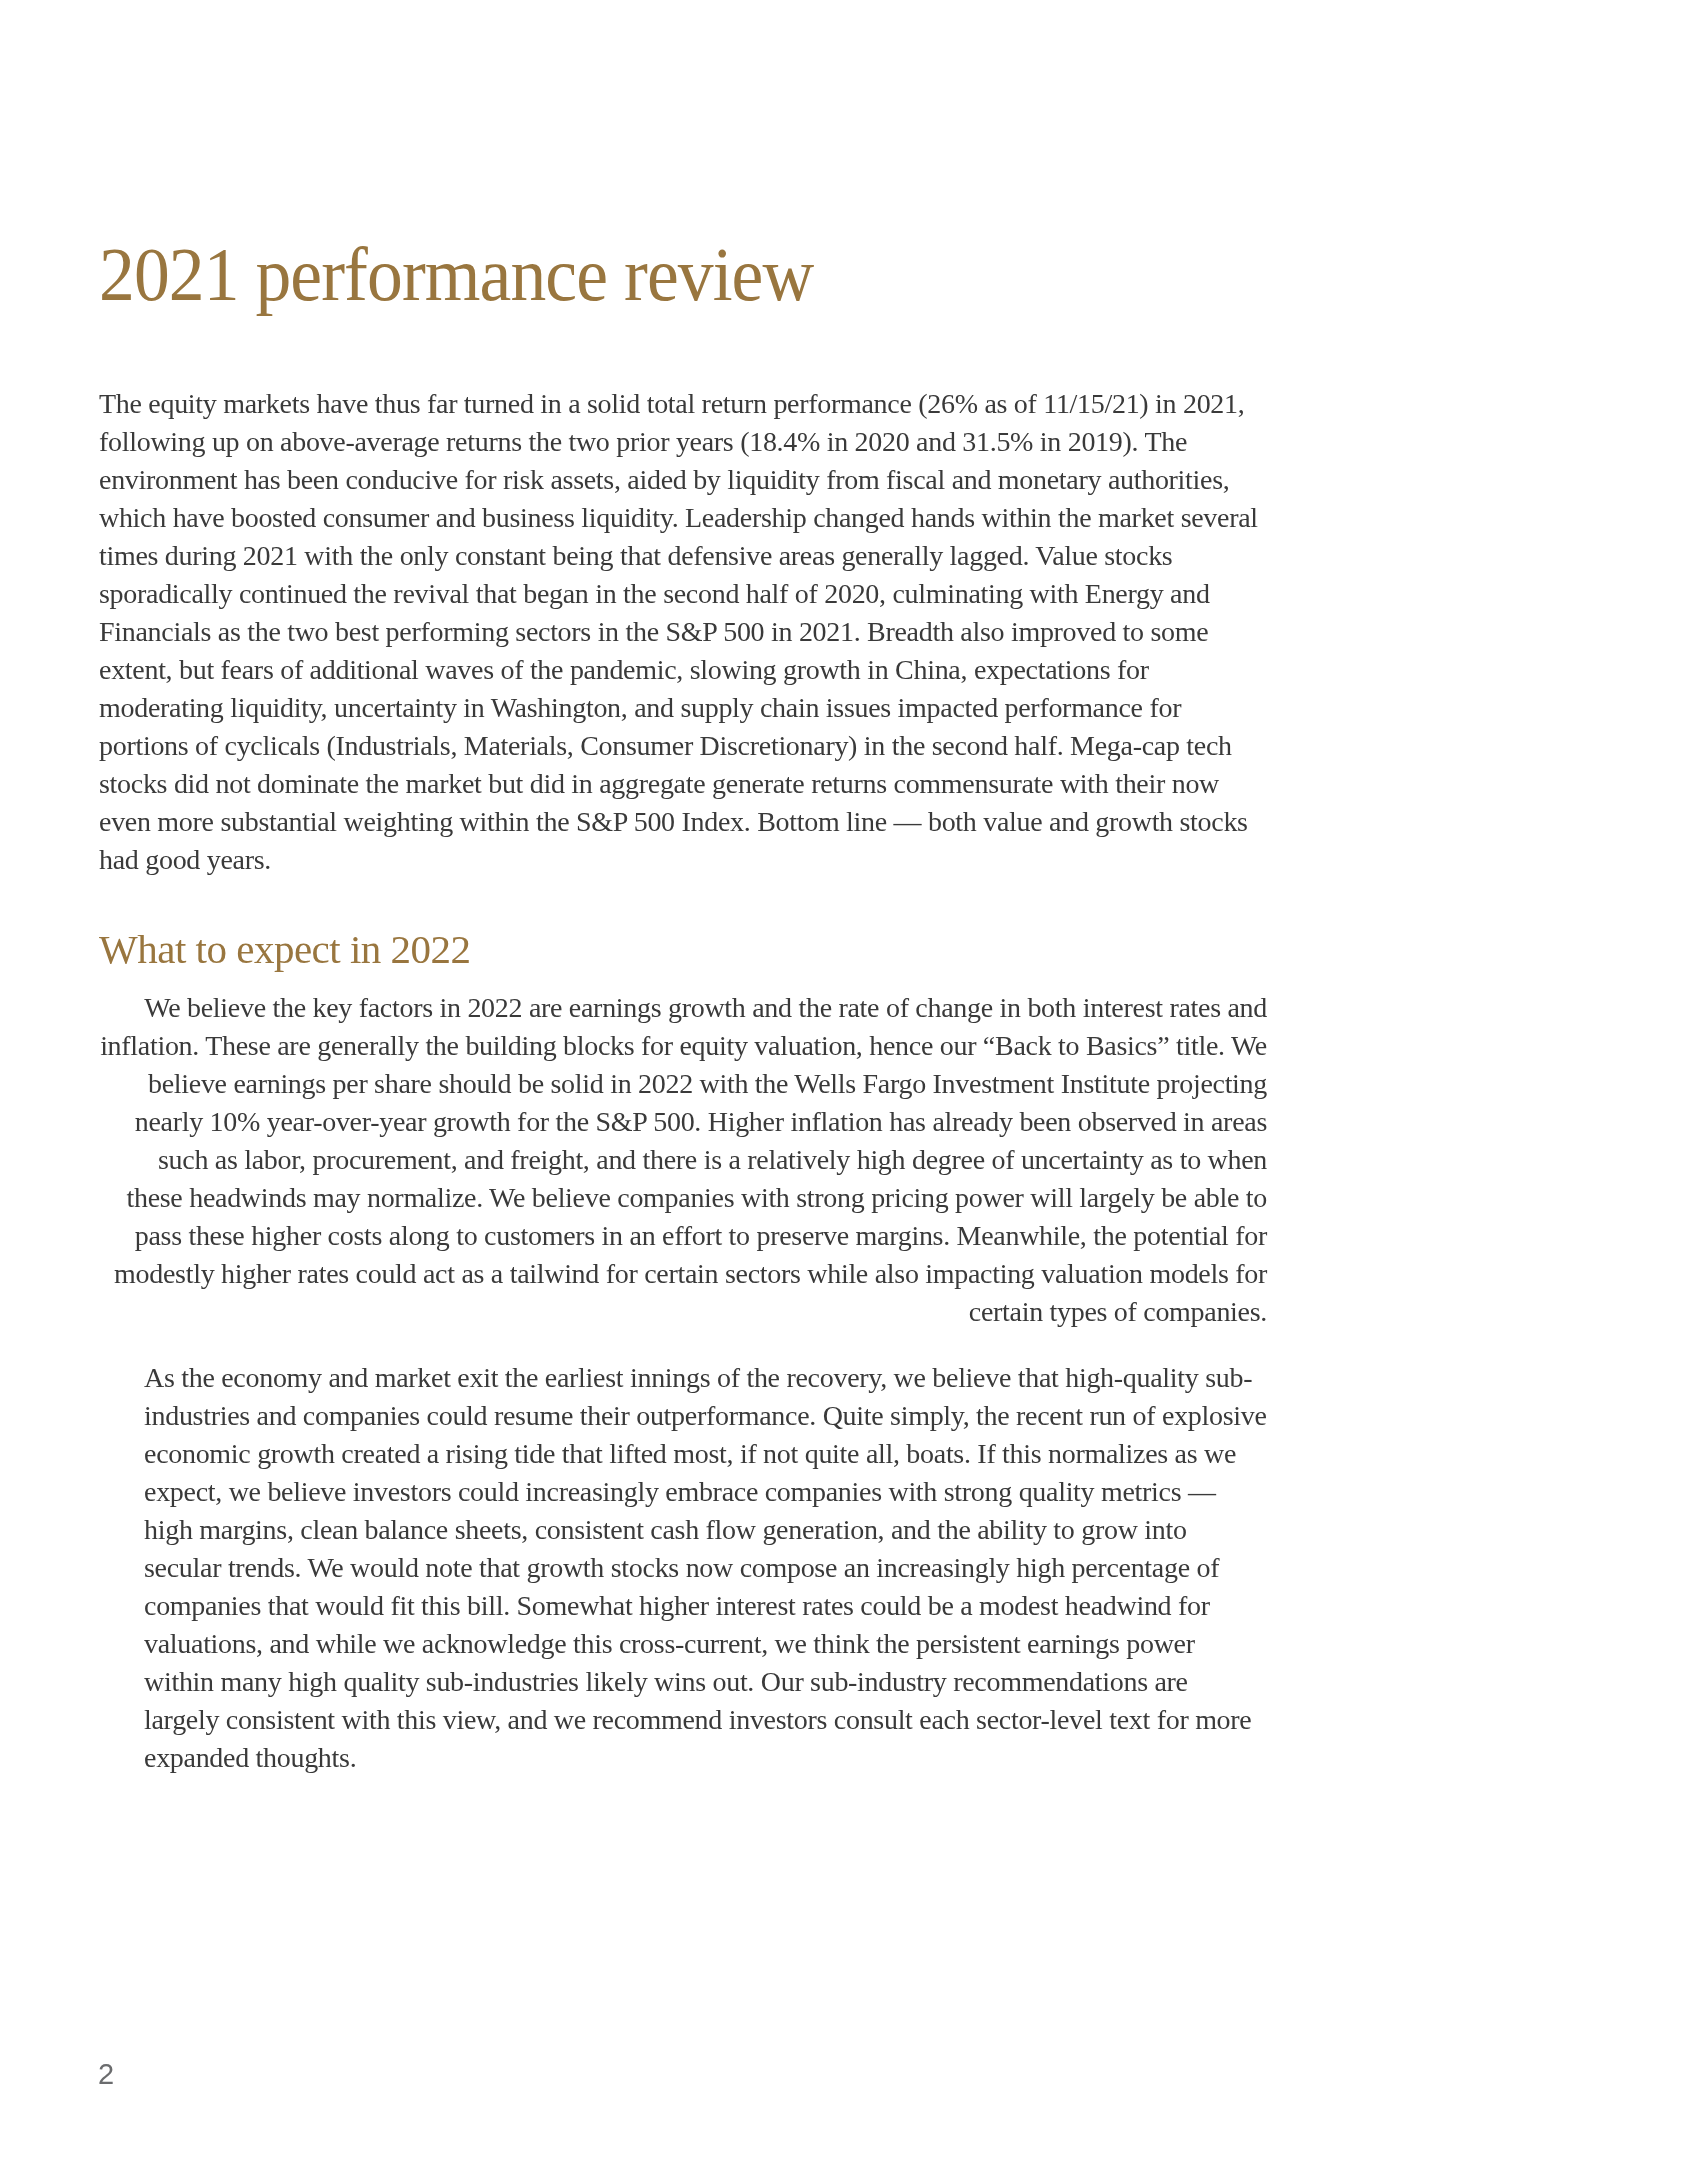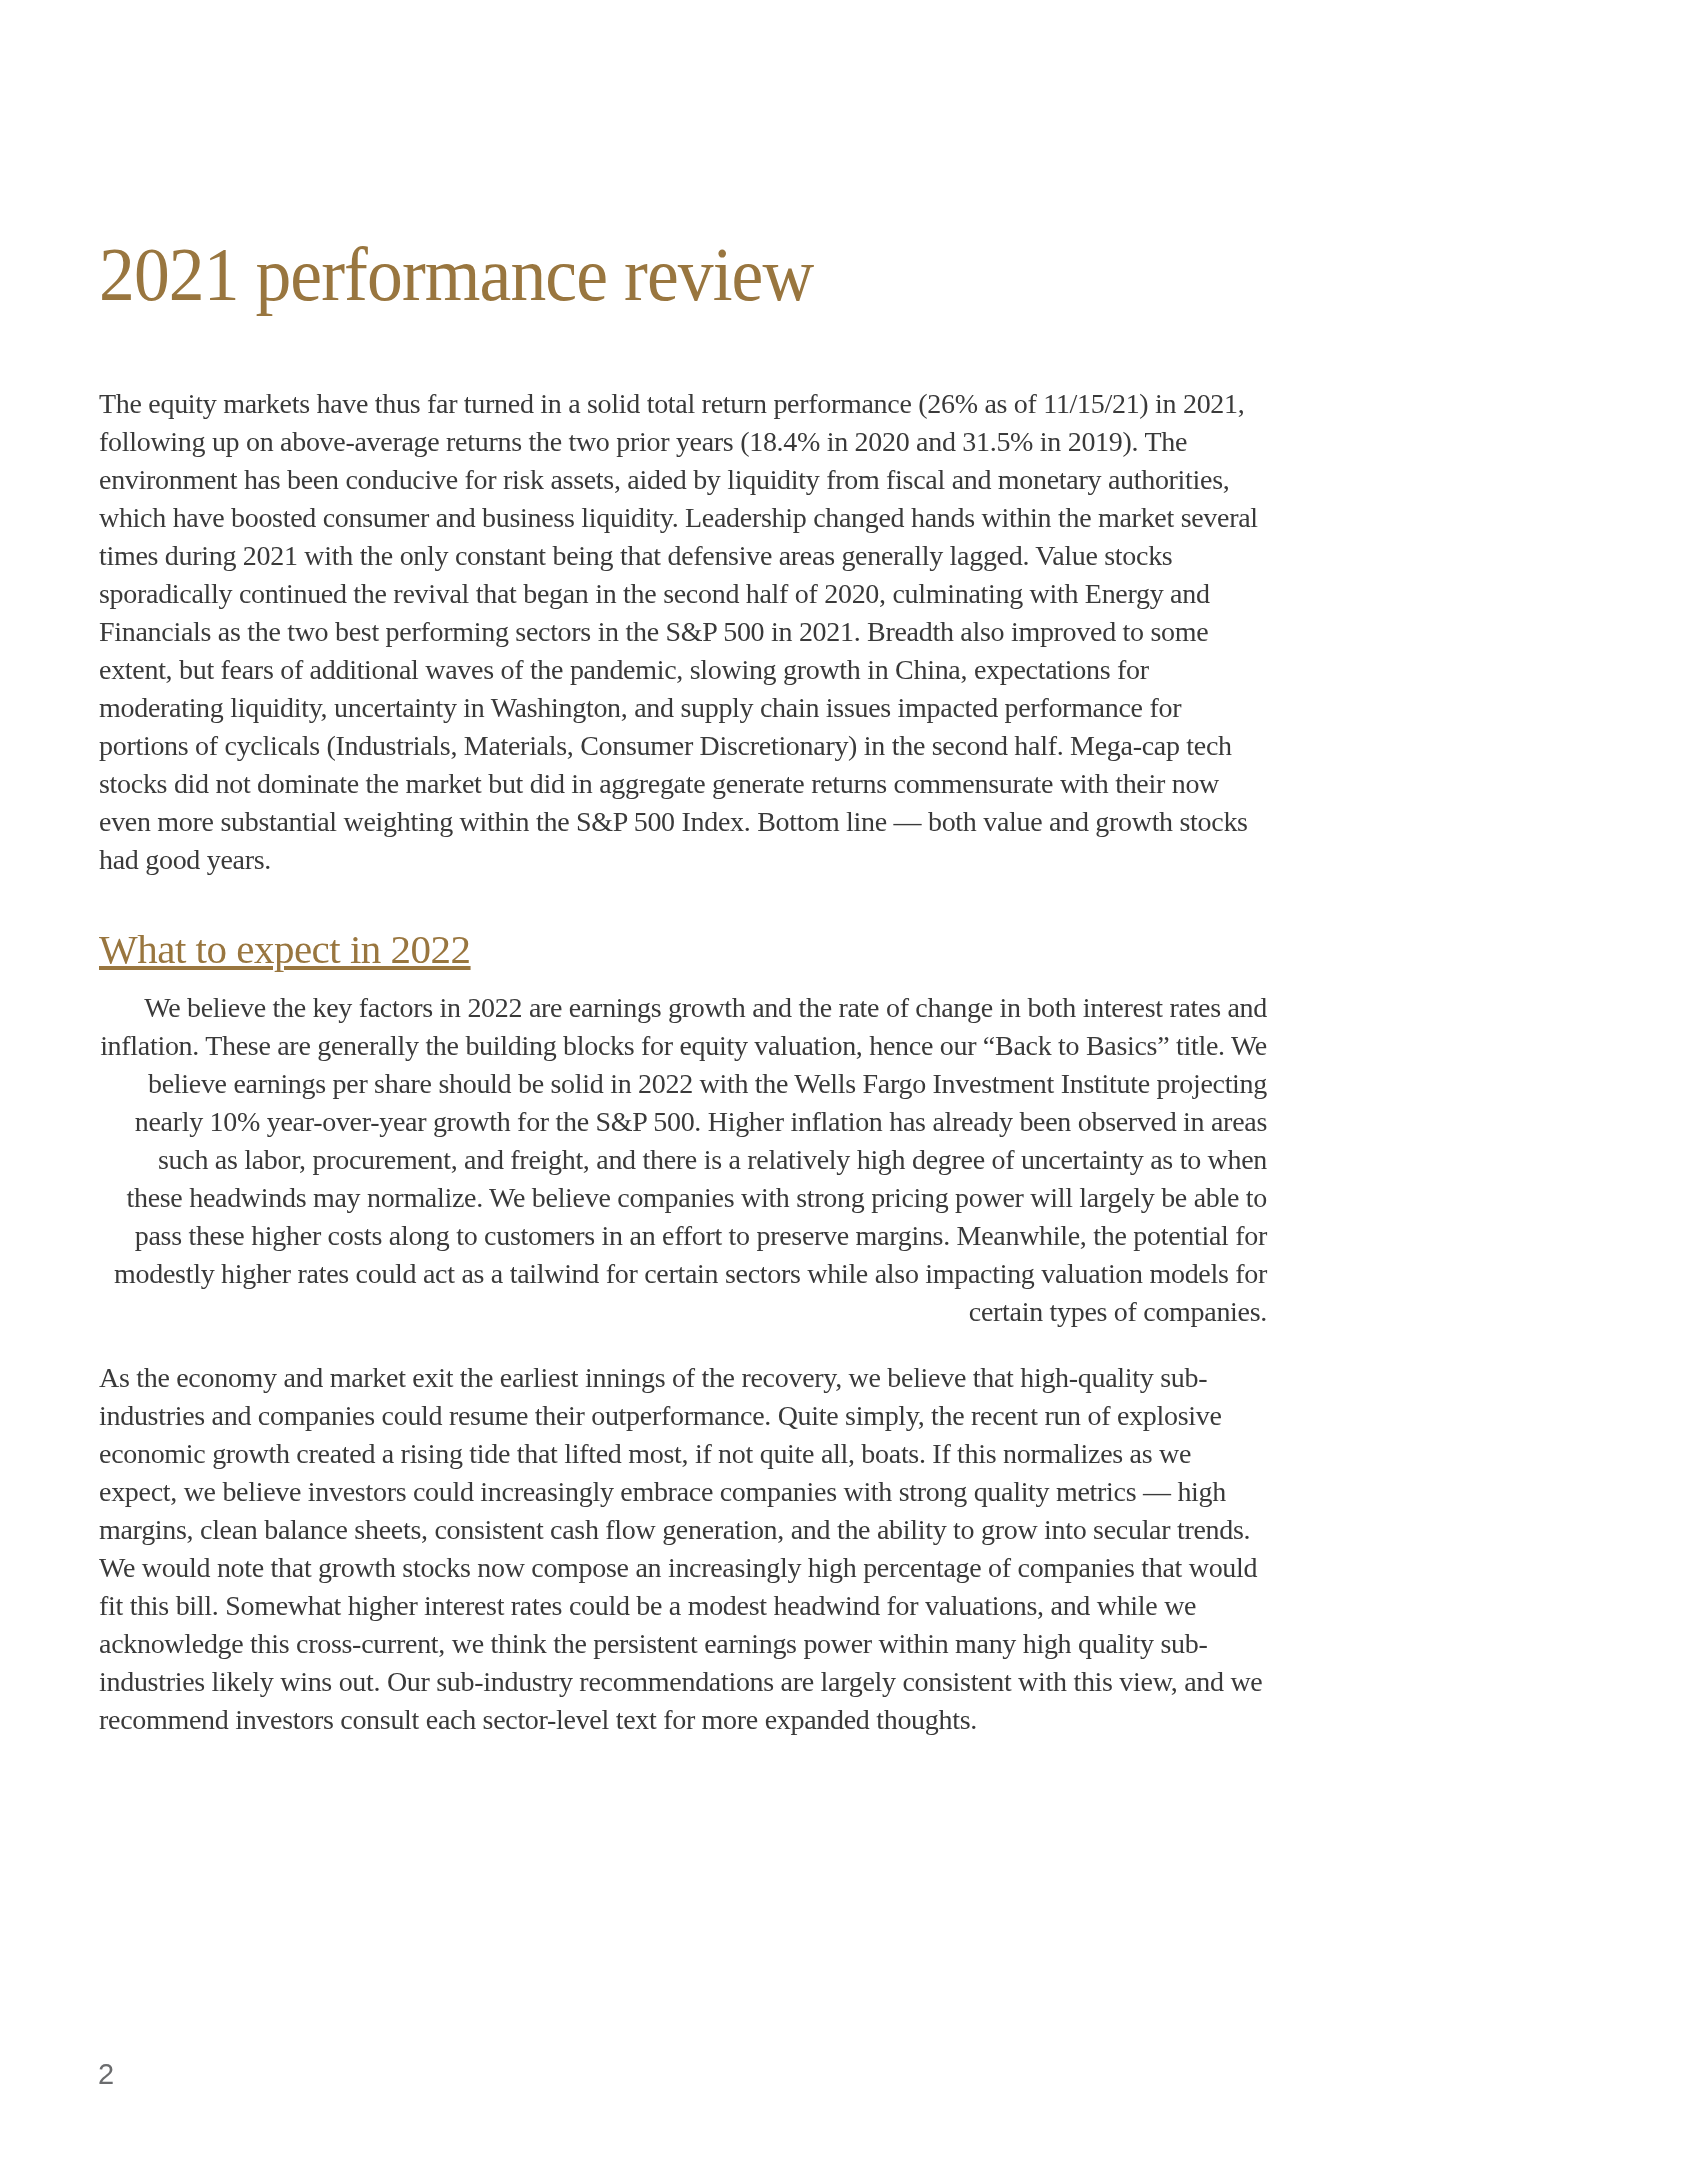--- a/index.html
+++ b/index.html
@@ -43,28 +43,28 @@
   .para-intro {
     margin-top: 68px;
   }
   .section-heading {
     margin: 46px 0 0 0;
     font-size: 41px;
     line-height: 48px;
     font-weight: 400;
     letter-spacing: -0.5px;
     color: var(--heading, #99763f);
-    text-decoration: underline;
   }
   .para-after-heading {
     margin-top: 16px;
     text-align: right;
   }
   .para-follow {
     margin-top: 28px;
+    margin-left: 45px;
   }
   .page-number {
     position: absolute;
     left: 98px;
     top: 2057px;
     font-family: "Liberation Sans", sans-serif;
     font-size: 29px;
     line-height: 34px;
     color: var(--page_number, #6b6c6e);
   }

